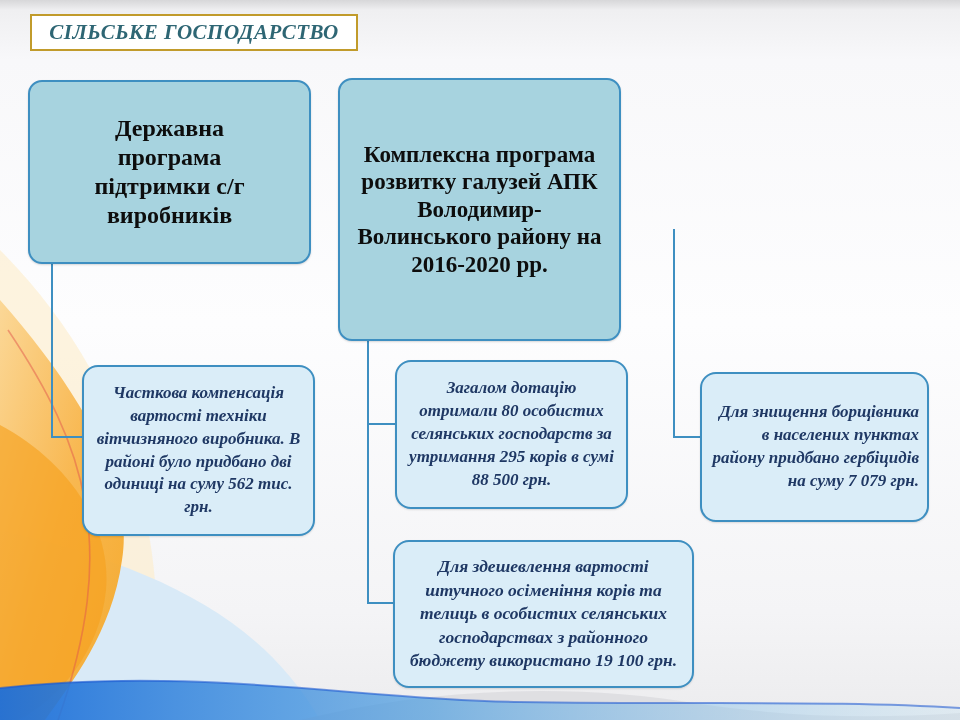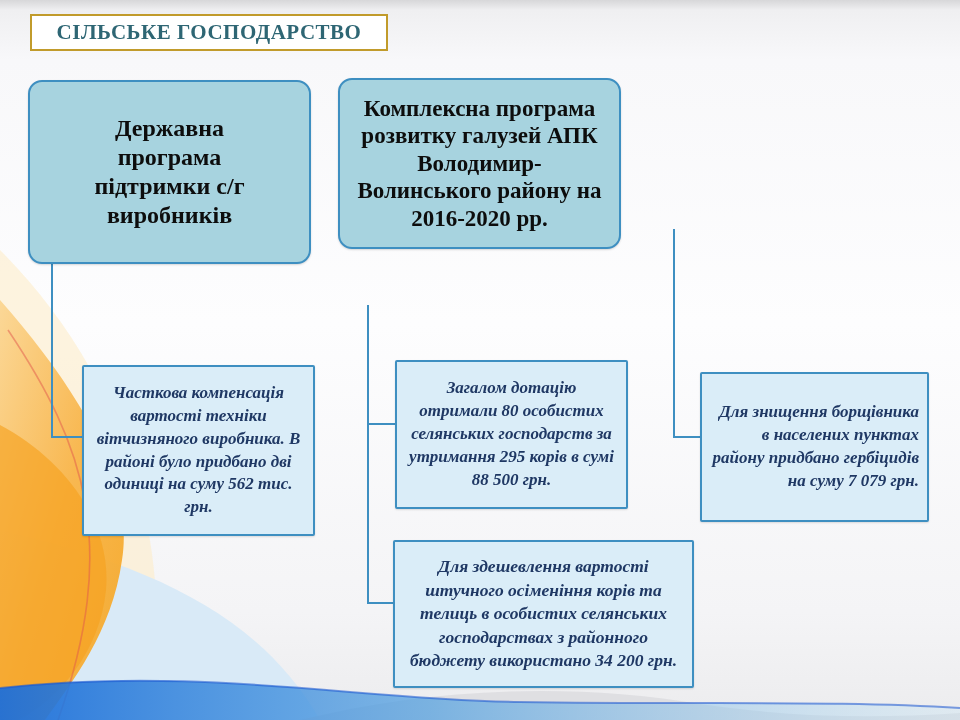--- a/index.html
+++ b/index.html
@@ -6,51 +6,52 @@
   .slide{
     position:relative;
     width:960px;height:720px;
     overflow:hidden;
     font-family:"Liberation Serif", serif;
     background:linear-gradient(180deg,#d7d7d9 0px,#efeff1 10px,#f8f8fa 60px,#fdfdfe 45%,#f4f4f6 85%,#ececee 100%);
   }
   .bg{position:absolute;left:0;top:0;width:960px;height:720px;}
 
   .title-box{
-    position:absolute;left:30px;top:14px;width:358px;height:37px;
+    position:absolute;left:30px;top:14px;width:328px;height:37px;
     background:#ffffff;
     border:2px solid var(--title-border,#c19b2b);
     display:flex;align-items:center;justify-content:center;
     box-sizing:border-box;
+    font-style:italic;
   }
   .title-box span{
     color:var(--title-text,#2e6674);
     font-weight:bold;font-size:21px;letter-spacing:0.5px;
     white-space:nowrap;
   }
 
   .program-box{
     position:absolute;box-sizing:border-box;
     background:var(--program-fill,#a7d3df);
     border:2px solid var(--accent-border,#3e8fc1);
     border-radius:14px;
     display:flex;align-items:center;justify-content:center;
     text-align:center;
     color:#0d0d0d;font-weight:bold;
     box-shadow:0 1px 2px rgba(0,0,0,0.15);
   }
   #program-1{left:28px;top:80px;width:283px;height:184px;font-size:24px;line-height:1.2;padding:16px 42px;}
-  #program-2{left:338px;top:78px;width:283px;height:171px;font-size:23px;line-height:1.2;padding:17px 16px;}
+  #program-2{left:338px;top:78px;width:283px;height:263px;font-size:23px;line-height:1.2;padding:17px 16px;}
   #program-3{left:648px;top:78px;width:283px;height:153px;font-size:24px;line-height:1.2;padding:0 18px;}
 
   .detail-box{
     position:absolute;box-sizing:border-box;
     background:var(--detail-fill,#daedf8);
     border:2px solid var(--accent-border,#3e8fc1);
-    border-radius:2px;
+    border-radius:16px;
     display:flex;align-items:center;justify-content:center;
     text-align:center;
     color:var(--detail-text,#1f3864);
     font-weight:bold;font-style:italic;
     box-shadow:0 1px 2px rgba(0,0,0,0.12);
   }
   #detail-1{left:82px;top:365px;width:233px;height:171px;font-size:17px;line-height:1.35;padding:0 8px;}
   #detail-2{left:395px;top:360px;width:233px;height:149px;font-size:17px;line-height:1.35;padding:0 12px;}
   #detail-3{left:393px;top:540px;width:301px;height:148px;font-size:17.5px;line-height:1.35;padding:0 10px;}
   #detail-4{left:700px;top:372px;width:229px;height:150px;font-size:17px;line-height:1.35;padding:0 8px;text-align:right;}
@@ -109,16 +110,16 @@
   <div class="connector" id="c2h1"></div>
   <div class="connector" id="c2h2"></div>
   <div class="connector" id="c3v"></div>
   <div class="connector" id="c3h"></div>
 
   <div class="program-box" id="program-1">Державна програма підтримки с/г виробників</div>
   <div class="program-box" id="program-2">Комплексна програма розвитку галузей АПК Володимир-Волинського району на 2016-2020 рр.</div>
 
   <div class="detail-box" id="detail-1">Часткова компенсація вартості техніки вітчизняного виробника. В районі було придбано дві одиниці на суму 562 тис. грн.</div>
   <div class="detail-box" id="detail-2">Загалом дотацію отримали 80 особистих селянських господарств за утримання 295 корів в сумі 88 500 грн.</div>
-  <div class="detail-box" id="detail-3">Для здешевлення вартості штучного осіменіння корів та телиць в особистих селянських господарствах  з районного бюджету використано 34 200 грн.</div>
+  <div class="detail-box" id="detail-3">Для здешевлення вартості штучного осіменіння корів та телиць в особистих селянських господарствах  з районного бюджету використано 19 100 грн.</div>
   <div class="detail-box" id="detail-4">Для знищення борщівника в населених пунктах району придбано гербіцидів на суму 7 079 грн.</div>
 
 </div>
 
 </body></html>

